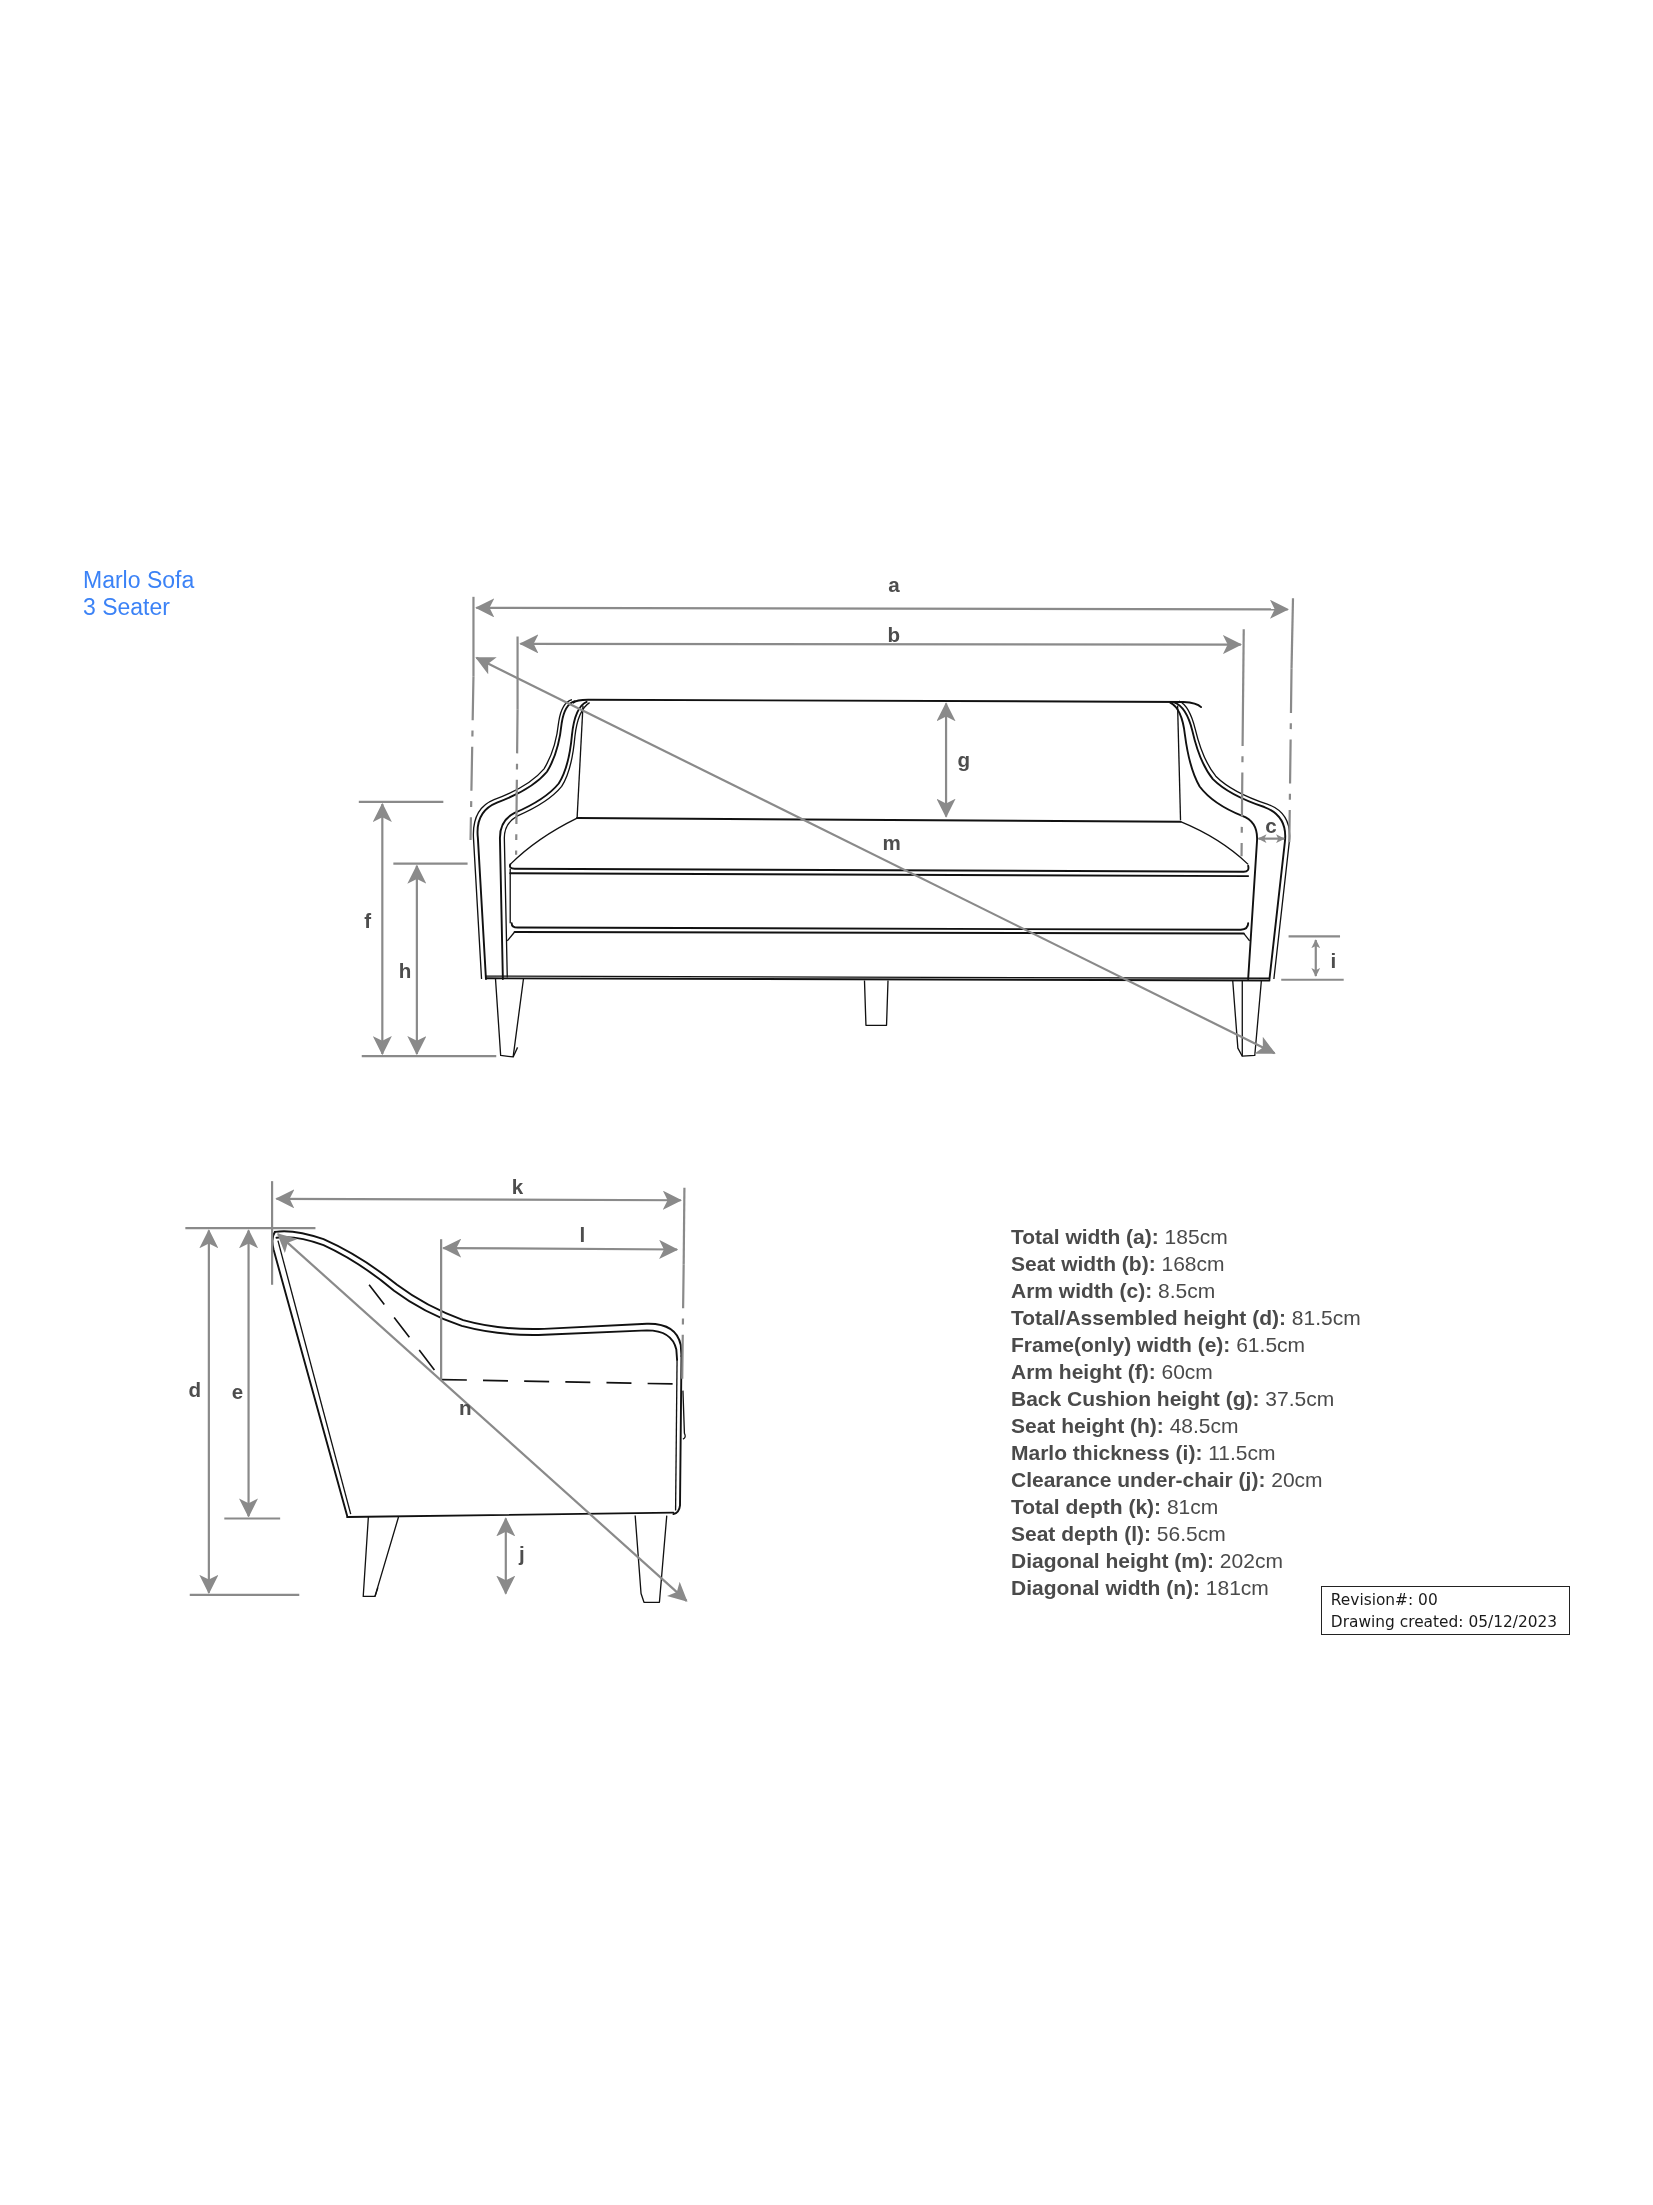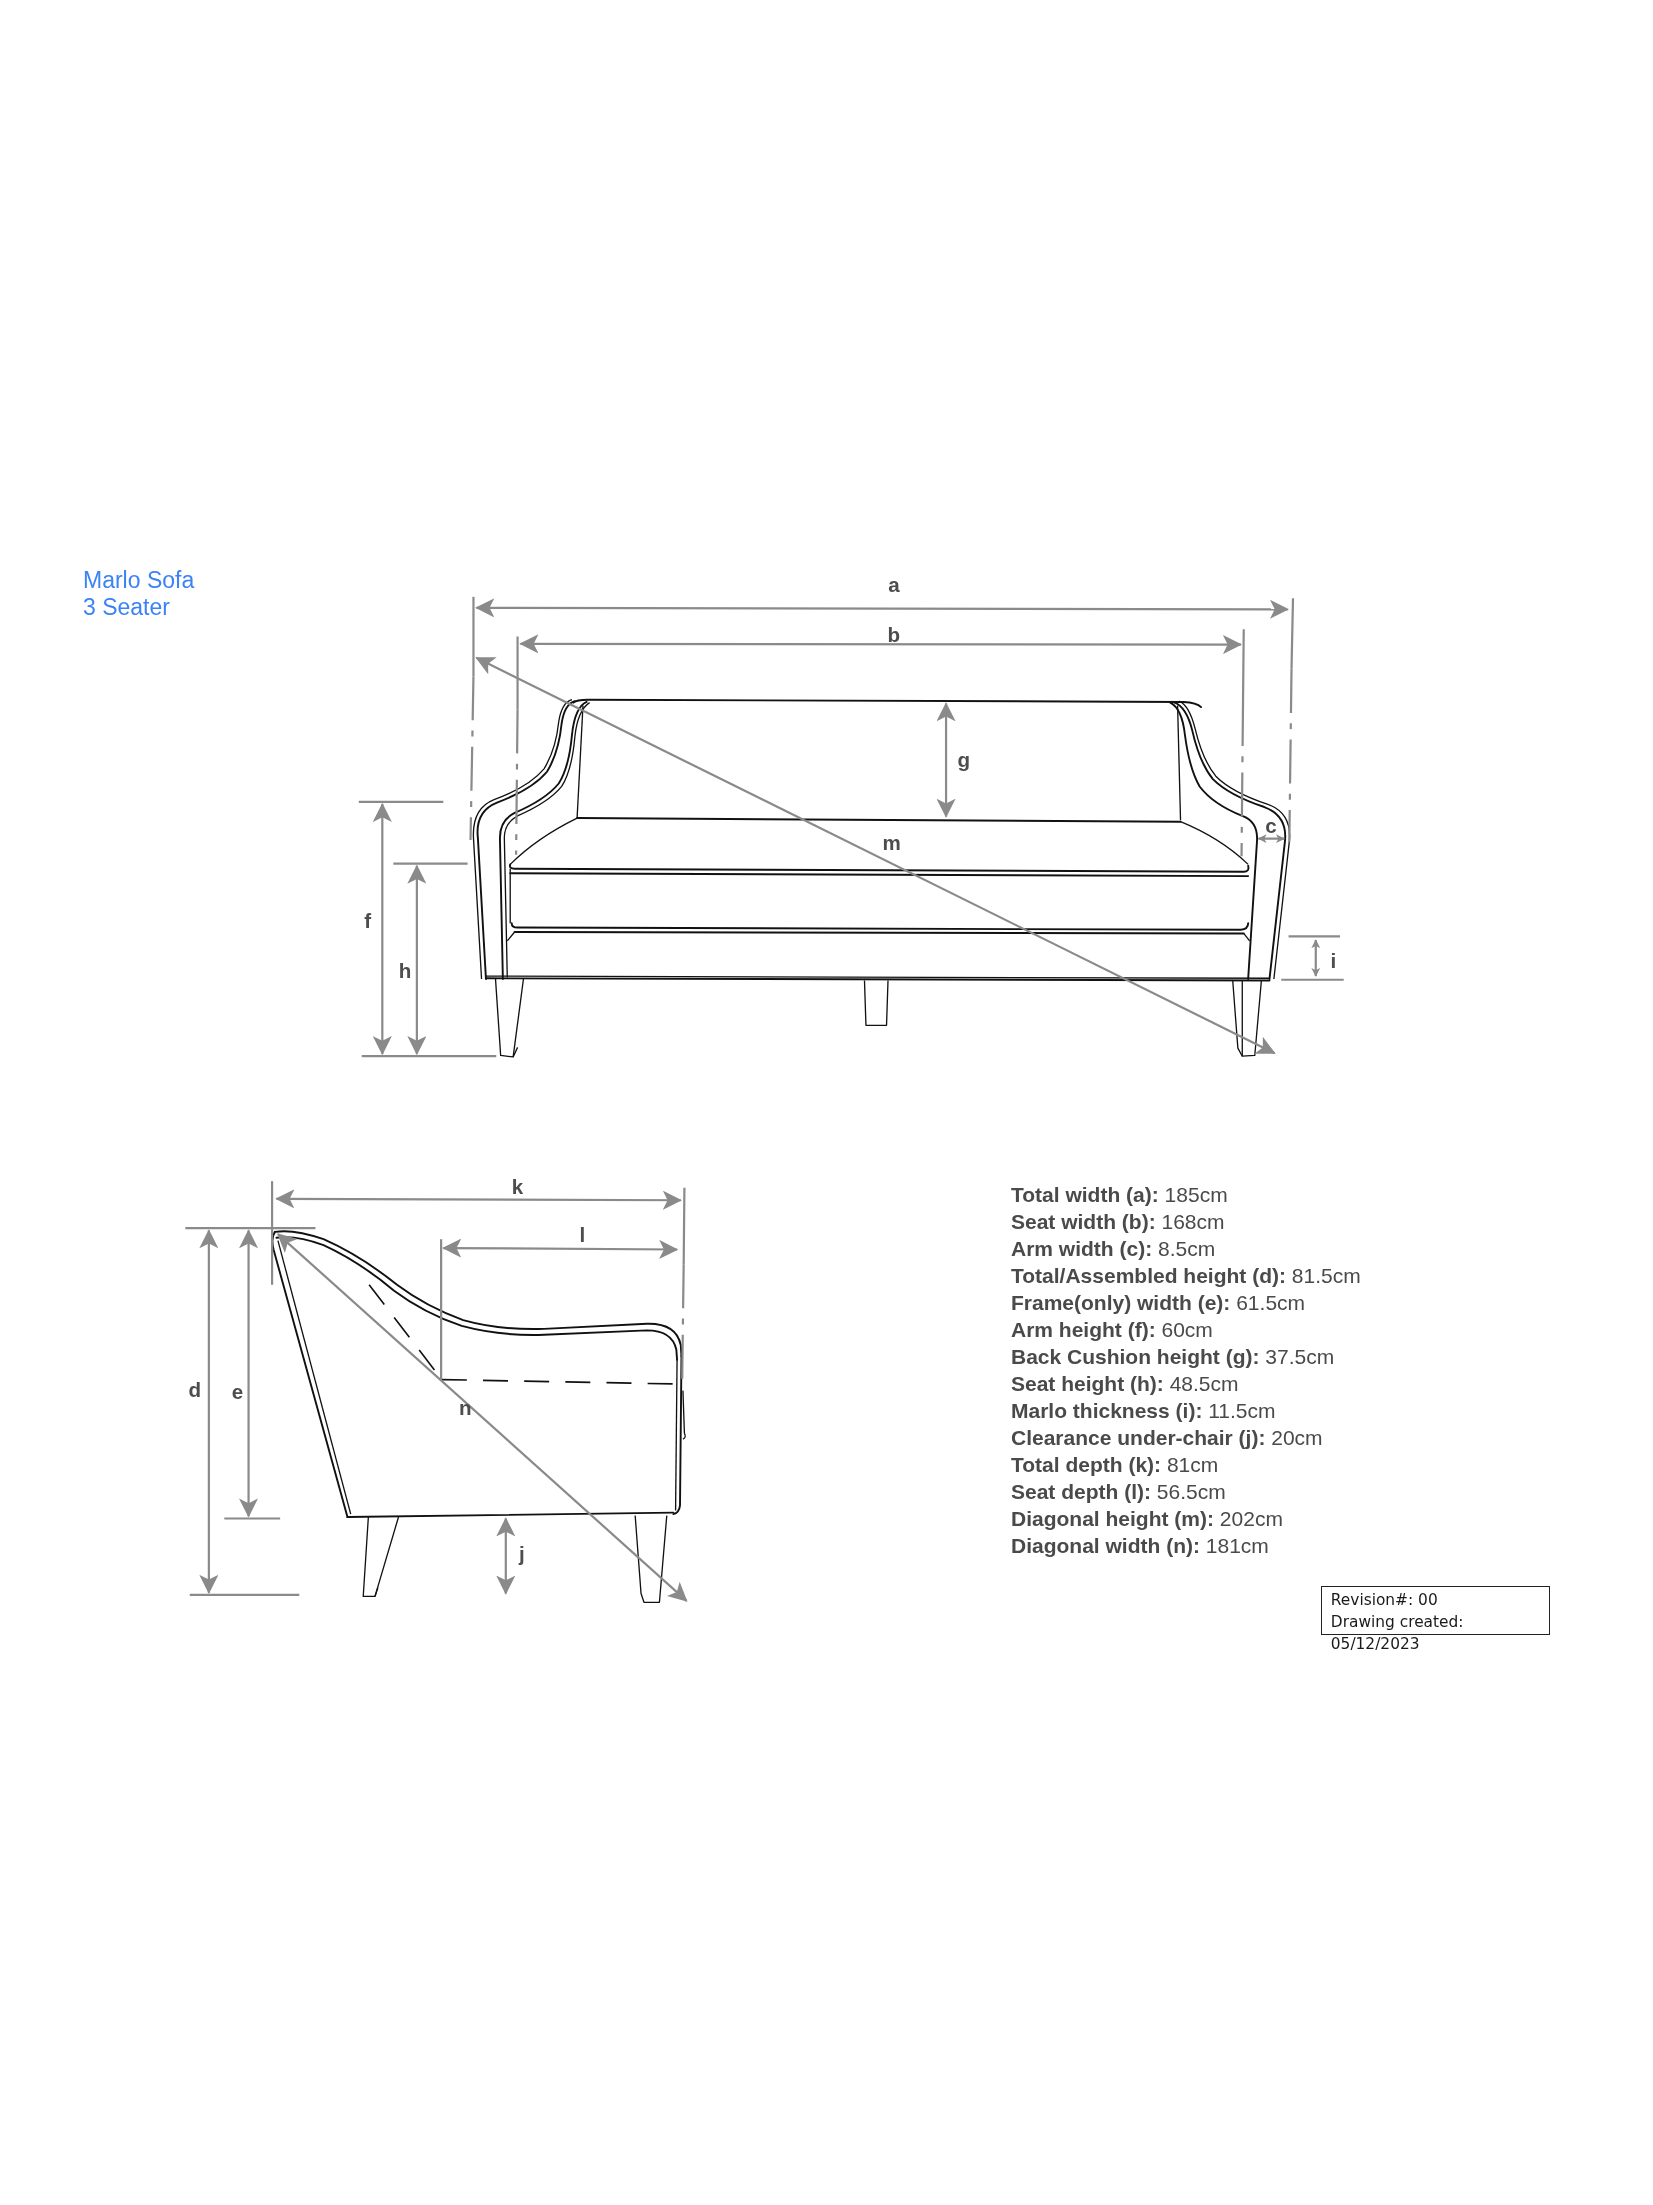--- a/index.html
+++ b/index.html
@@ -5,24 +5,24 @@
   html, body { margin: 0; padding: 0; background: #ffffff; }
   body { width: 1654px; height: 2205px; position: relative; overflow: hidden; font-family: "Liberation Sans", sans-serif; }
   svg.drawing { position: absolute; left: 0; top: 0; width: 1654px; height: 2205px; }
   .dim { stroke: #8a8a8a; stroke-width: 3; fill: none; }
   .dimdash { stroke: #8a8a8a; stroke-width: 3; fill: none; stroke-dasharray: 60 14 8 14; }
   .obj { stroke: #111111; stroke-width: 2.6; fill: none; stroke-linejoin: round; stroke-linecap: round; }
   .obj-thin { stroke: #111111; stroke-width: 1.8; fill: none; stroke-linejoin: round; }
   .obj-dash { stroke: #111111; stroke-width: 2.2; fill: none; stroke-dasharray: 34 22; }
   .lbl { font-family: "Liberation Sans", sans-serif; font-weight: bold; font-size: 28px; fill: #4d4d4d; }
   .title { position: absolute; left: 83px; font-family: "Liberation Sans", sans-serif; font-size: 23px; color: #3b82f6; line-height: 26.5px; }
-  .specs { position: absolute; left: 1011px; top: 1181px; font-family: "Liberation Sans", sans-serif; font-size: 21px; line-height: 27px; color: #4a4a4a; }
+  .specs { position: absolute; left: 1011px; top: 1223px; font-family: "Liberation Sans", sans-serif; font-size: 21px; line-height: 27px; color: #4a4a4a; }
   .spec-row { white-space: nowrap; }
   .spec-key { font-weight: bold; }
-  .revbox { position: absolute; left: 1321px; top: 1586px; width: 229px; height: 49px; border: 1.8px solid #222; box-sizing: border-box; padding: 1.5px 0 0 8.8px; font-family: "DejaVu Sans", sans-serif; font-size: 15.4px; line-height: 22px; color: #1a1a1a; }
+  .revbox { position: absolute; left: 1321px; top: 1586px; width: 249px; height: 49px; border: 1.8px solid #222; box-sizing: border-box; padding: 1.5px 0 0 8.8px; font-family: "DejaVu Sans", sans-serif; font-size: 15.4px; line-height: 22px; color: #1a1a1a; }
 </style>
 </head>
 <body>
 
 <div class="title" style="top:567px;">
   <div>Marlo Sofa</div>
   <div>3 Seater</div>
 </div>
 
 <svg class="drawing" viewBox="0 0 2250 3000" xmlns="http://www.w3.org/2000/svg">

